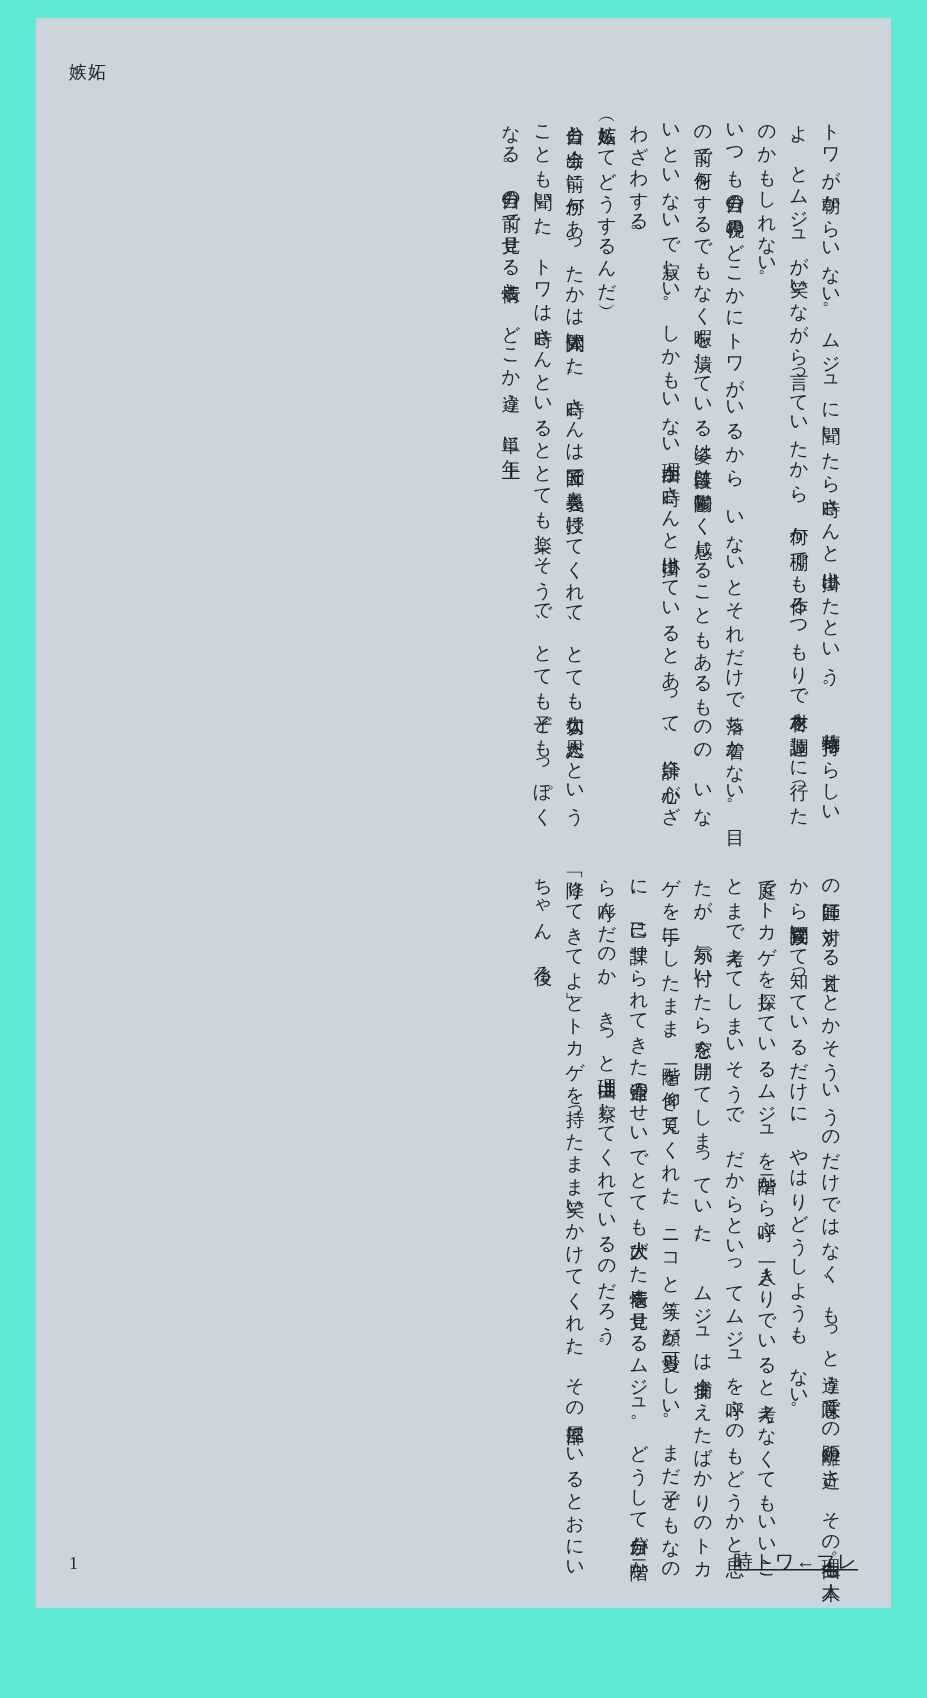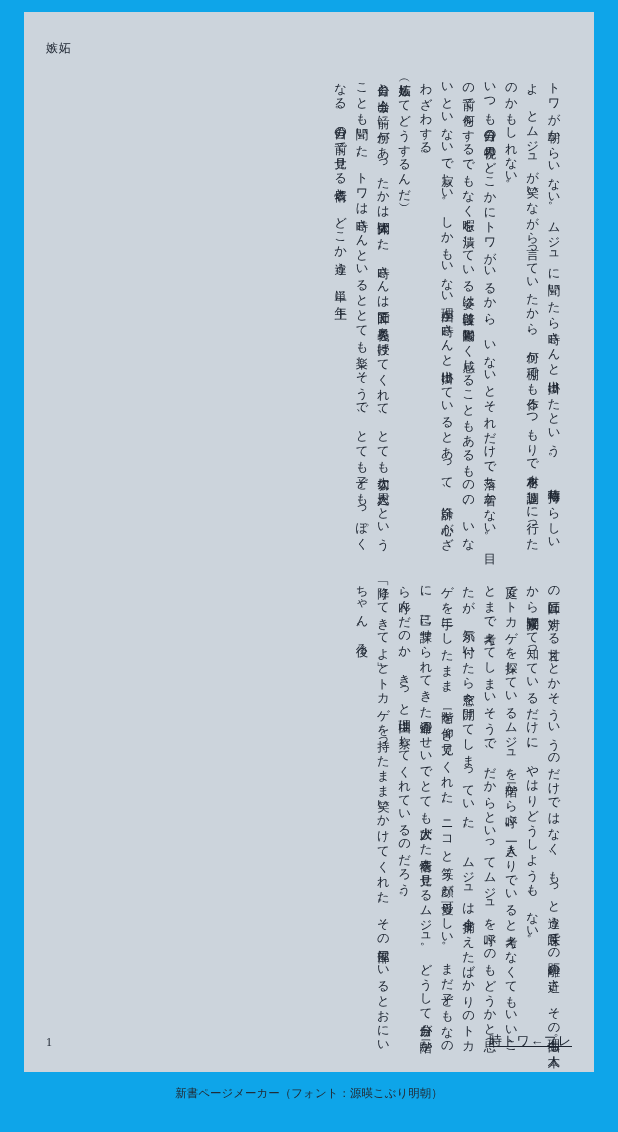--- a/index.html
+++ b/index.html
@@ -13,21 +13,21 @@
     font-family: "Liberation Serif", "DejaVu Serif", serif;
     color: #1c2430;
     overflow: hidden;
   }
 
   .page {
     position: relative;
     width: 618px;
     height: 1132px;
     box-sizing: border-box;
-    background: #0ea5e9;
+    background: #5eead4;
     display: flex;
     flex-direction: column;
     align-items: center;
   }
 
   .sheet {
     position: relative;
     width: 570px;
     height: 1060px;
     margin-top: 12px;
@@ -121,15 +121,14 @@
 庭でトカゲを探しているムジュを二階から呼ぶ。一人きりでいると考えなくてもいいことまで考えてしまいそうで、だからといってムジュを呼ぶのもどうかと思ったが、気が付いたら窓を開けてしまっていた。　ムジュは今捕まえたばかりのトカゲを手にしたまま、二階を仰ぎ見てくれた。ニコと笑う顔が可愛らしい。まだ子どもなのに、己に課せられてきた運命のせいでとても大人びた表情を見せるムジュ。どうして自分が二階から呼んだのか、きっと理由は察してくれているのだろう。
 「降りてきてよ」とトカゲを持ったまま笑いかけてくれた。その部屋にいるとおにいちゃん、後ろ</div>
 
     <div class="sheet-footer">
       <div class="folio">1</div>
       <div class="footer-title">時トワ←プレ</div>
     </div>
 
   </div>
 
-  <div class="caption">新書ページメーカー（フォント：源暎こぶり明朝）</div>
 
 </div>
 
 </body></html>

